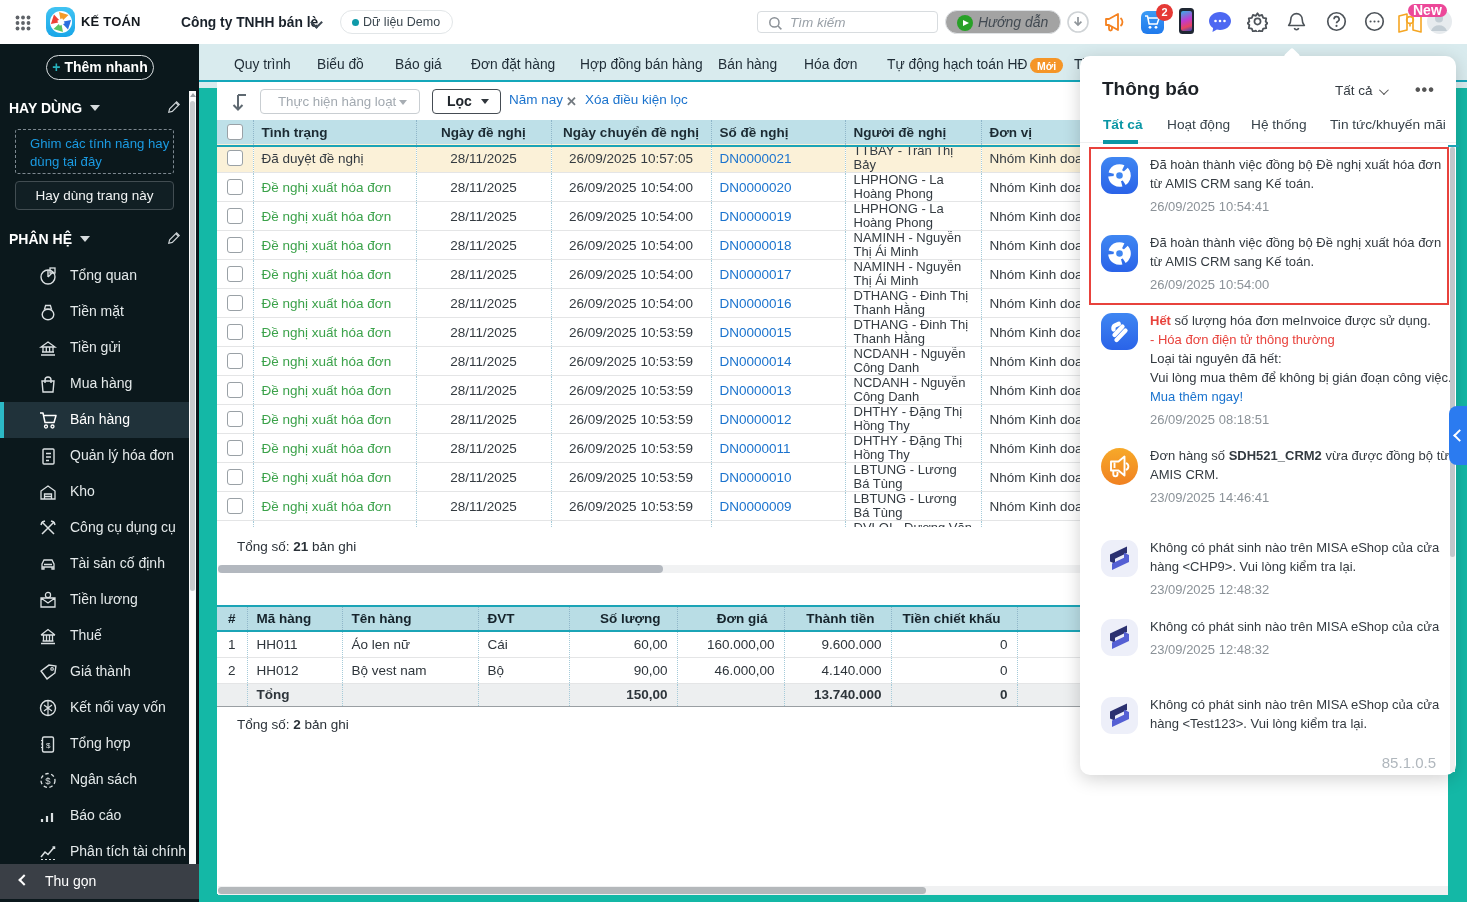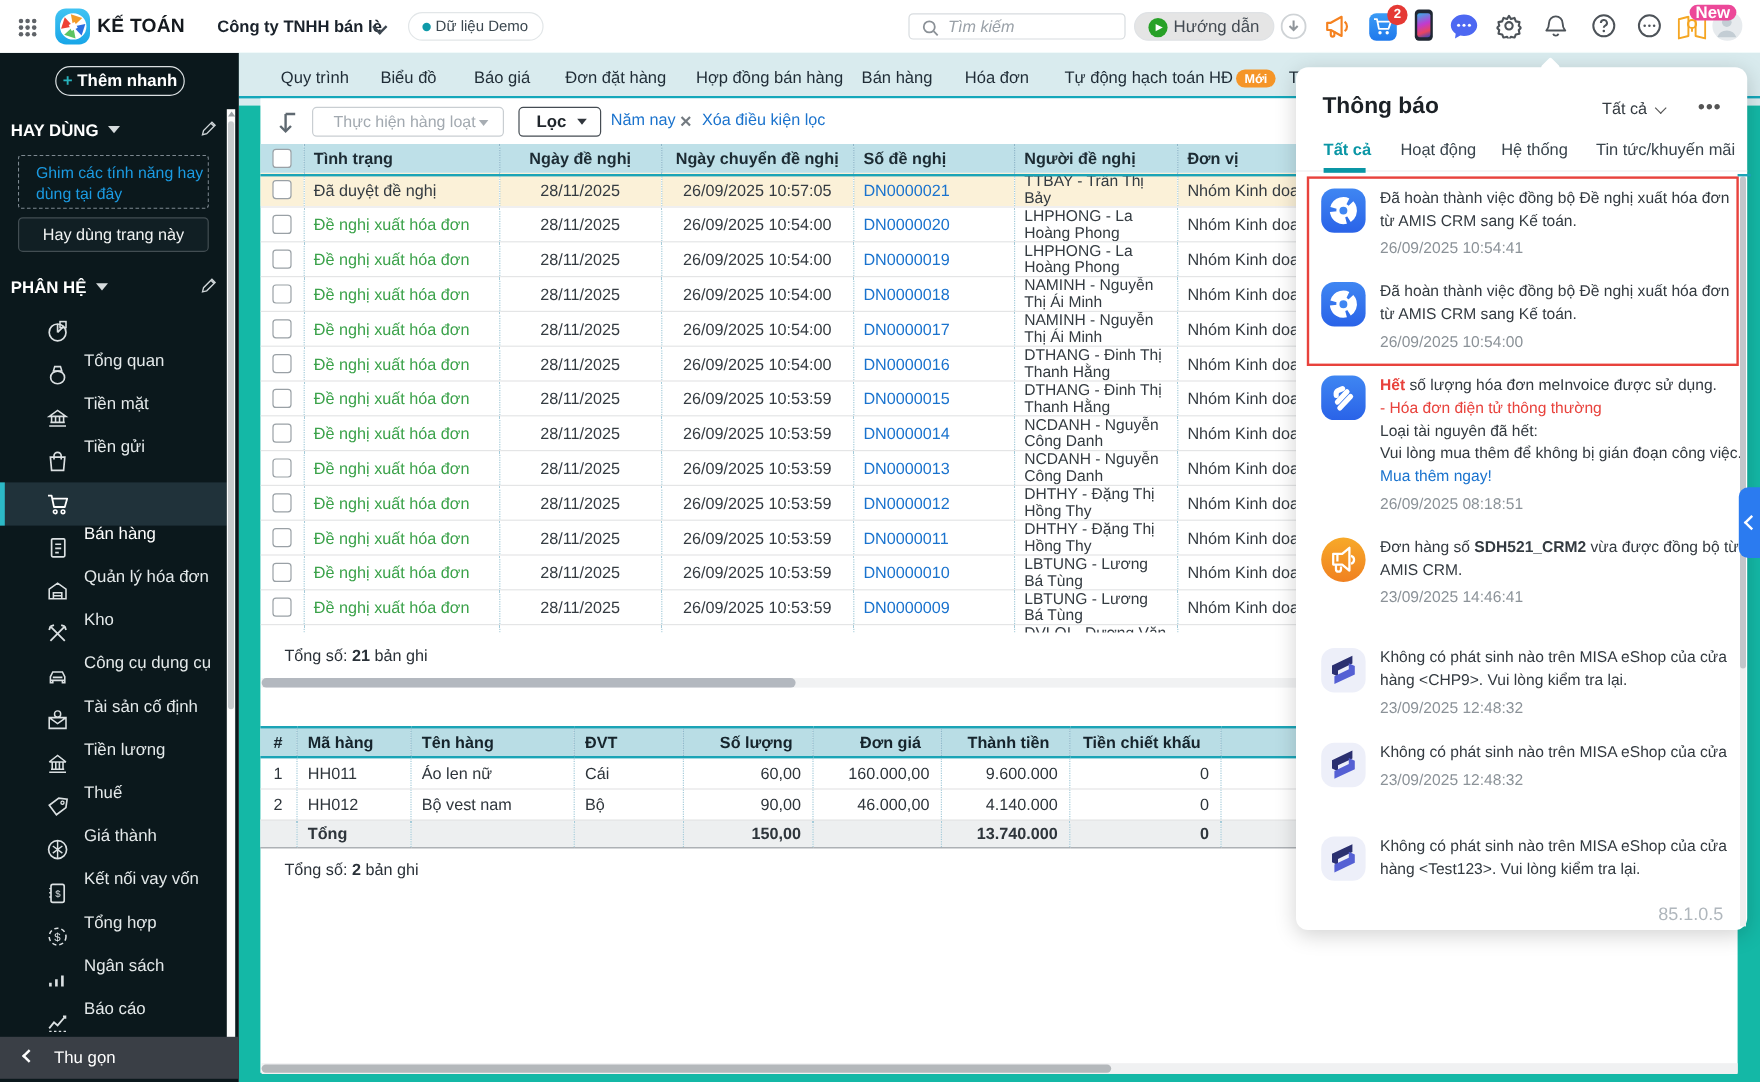--- a/index.html
+++ b/index.html
@@ -5,47 +5,47 @@
 * { margin:0; padding:0; box-sizing:border-box; }
 html,body { width:1467px; height:902px; overflow:hidden; font-family:"Liberation Sans", sans-serif; }
 body { position:relative; background:#d9ebee; }
 
 
 #topbar { position:absolute; left:0; top:0; width:1467px; height:44px; background:#fff; z-index:30; }
 #griddots { position:absolute; left:15px; top:15px; }
 #logo { position:absolute; left:46px; top:7px; width:29px; height:30px; border-radius:9px;
   background:linear-gradient(180deg,#41c3f2,#18a6e8); }
 #logo .inner { position:absolute; left:3.5px; top:4px; width:22px; height:22px; border-radius:50%; background:#fff; overflow:hidden; }
-.brand { position:absolute; left:81px; top:14px; font-size:16px; font-weight:bold; color:#14191e; letter-spacing:.2px;}
+.brand { position:absolute; left:81px; top:14px; font-size:13px; font-weight:bold; color:#14191e; letter-spacing:.2px;}
 .company { position:absolute; left:181px; top:15px; font-size:13.8px; font-weight:bold; color:#1a222b; }
 .chev-down { position:absolute; left:312px; top:18px; width:9px; height:9px; border-right:2px solid #3c4650; border-bottom:2px solid #3c4650; transform:rotate(45deg); }
 .demopill { position:absolute; left:340px; top:10px; height:24px; border:1px solid #e2e6e8; border-radius:12px; padding:0 12px 0 22px; line-height:22px; font-size:12.5px; color:#3b474f; background:#fff; }
 .demopill .dot { position:absolute; left:11px; top:8px; width:7px; height:7px; border-radius:50%; background:#0f9aa9; }
 .searchbox { position:absolute; left:757px; top:11px; width:181px; height:22px; border:1px solid #d8dcdf; border-radius:4px; background:#fff; }
 .searchbox .ph { position:absolute; left:32px; top:3px; font-style:italic; font-size:13.5px; color:#9aa1a8; }
-.guide { position:absolute; left:945px; top:10px; height:24px; border:1px solid #dfe2e5; border-radius:12px; padding:0 12px 0 32px; line-height:22px; font-size:14px; color:#424a52; background:#e5e5e5; }
+.guide { position:absolute; left:945px; top:10px; height:24px; border:1px solid #dfe2e5; border-radius:12px; padding:0 12px 0 32px; line-height:22px; font-size:14px; color:#424a52; background:#a3a3a3;font-style:italic; }
 .guide .play { position:absolute; left:11px; top:4px; width:16px; height:16px; border-radius:50%; background:#28a127; }
 .guide .play:after { content:""; position:absolute; left:6px; top:4.5px; border-left:6px solid #fff; border-top:3.5px solid transparent; border-bottom:3.5px solid transparent; }
 .hicon { position:absolute; top:11px; }
 .badge2 { position:absolute; left:1156px; top:4px; min-width:17px; height:17px; background:#e53935; color:#fff; border-radius:9px; font-size:11px; font-weight:bold; text-align:center; line-height:17px; padding:0 3px; z-index:5;}
 .badgenew { position:absolute; left:1408px; top:4px; height:13px; background:#ec4899; color:#fff; border-radius:7px; font-size:14px; font-weight:bold; line-height:13px; padding:0 5px; z-index:5;}
 .avatar { position:absolute; left:1427px; top:9px; width:25px; height:25px; border-radius:50%; background:#e7ebee; overflow:hidden;}
 
 
 #sidebar { position:absolute; left:0; top:44px; width:199px; height:858px; background:#0b181c; z-index:20; color:#e8ecec; }
 .addquick { position:absolute; left:46px; top:11px; width:108px; height:25px; border:1.5px solid #dadfe1; border-radius:13px; text-align:center; line-height:22px; font-size:14px; font-weight:bold; color:#fff; }
 .addquick span { color:#27b2bc; margin-right:4px; font-weight:bold; }
 .sec { position:absolute; left:9px; font-size:14px; font-weight:bold; color:#fff; }
 .sec .tri { display:inline-block; margin-left:8px; width:0; height:0; border-left:5px solid transparent; border-right:5px solid transparent; border-top:6px solid #d6dbdd; vertical-align:2px;}
 .pencil { position:absolute; width:14px; height:14px; }
 .dashbox { position:absolute; left:15px; top:85px; width:159px; height:45px; border:1px dashed #7d8890; border-radius:3px; color:#1b9be2; font-size:13.2px; padding:5px 0 0 14px; line-height:18px; white-space:nowrap;}
 .graybtn { position:absolute; left:15px; top:137px; width:159px; height:29px; border:1px solid #424d52; background:#111f24; border-radius:4px; color:#f2f4f4; font-size:13.5px; text-align:center; line-height:27px; }
 .mitem { position:absolute; left:0; width:189px; height:36px; font-size:14px; color:#e4e9ea; }
 .mitem .ic { position:absolute; left:38px; top:8px; width:20px; height:20px; }
-.mitem .lb { position:absolute; left:70px; top:9px;margin-top:25px; }
+.mitem .lb { position:absolute; left:70px; top:9px; }
 .mitem.active { background:#20323a; color:#fff; }
 .mitem.active:before { content:""; position:absolute; left:0; top:0; width:4px; height:36px; background:#2cb9c6; }
 #sbscroll { position:absolute; left:189px; top:47px; width:7px; height:776px; background:#fbfbfb; }
 #sbthumb { position:absolute; left:1px; top:10px; width:5px; height:490px; background:#c7cbcd; border-radius:3px;}
 #collapse { position:absolute; left:0; top:820px; width:199px; height:35px; background:#3a3f46; color:#fff; font-size:14px; }
 #collapse .lb { position:absolute; left:45px; top:9px; }
 #collapse .ar { position:absolute; left:20px; top:12px; width:8px; height:8px; border-left:2px solid #fff; border-bottom:2px solid #fff; transform:rotate(45deg); }
 
 
 #main { position:absolute; left:199px; top:44px; width:1268px; height:858px; background:#14b8a6; }

